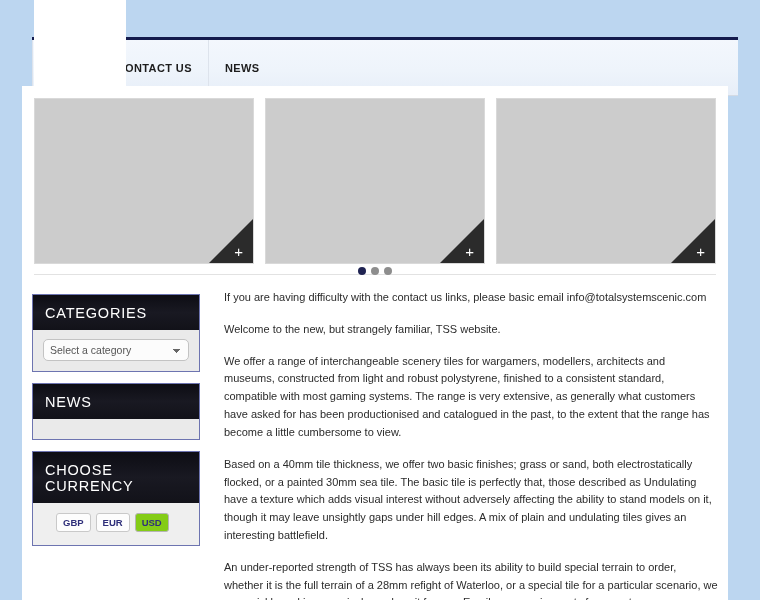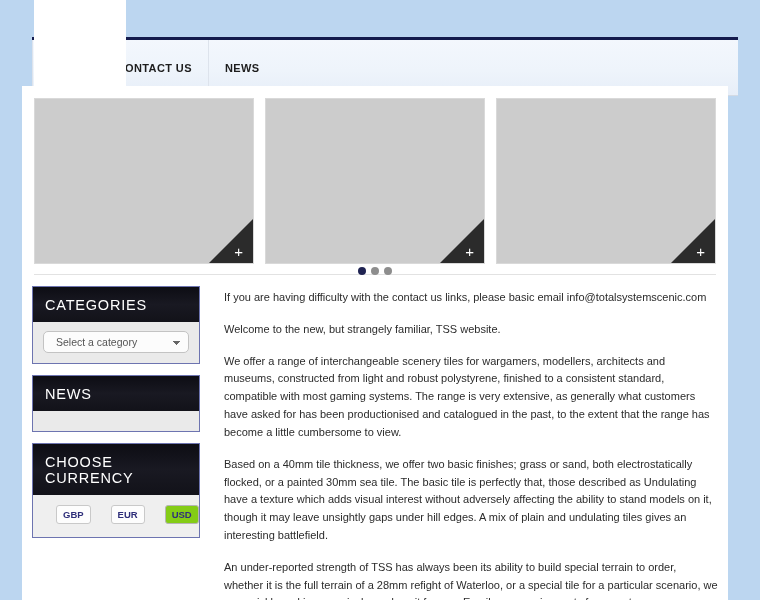--- a/index.html
+++ b/index.html
@@ -134,37 +134,38 @@
     padding: 0 10px;
   }
   .sidebar { width: 168px; flex: 0 0 168px; }
   .main-col { flex: 1; padding-left: 24px; padding-top: 3px; }
 
   
   .widget {
     border: 1px solid #6d74b0;
     margin-bottom: 11px;
     background: #eaeaea;
+    margin-top: 8px;
   }
   .widget-head {
     background: linear-gradient(to bottom, #0d0d14 0%, #191922 50%, #121219 100%);
     color: #ffffff;
     font-size: 14.5px;
     letter-spacing: 0.8px;
     padding: 10px 12px 9px 12px;
   }
   .widget-body { padding: 9px 10px 10px 10px; }
   .widget-body.thin { padding: 0; height: 20px; }
 
   select.cat-select {
     width: 100%;
     font-family: "Liberation Sans", sans-serif;
     font-size: 10.5px;
     color: #555;
-    padding: 4px 12px;
+    padding: 4px 6px;
     border: 1px solid #c3c3c3;
     border-radius: 5px;
     background: #fcfcfc;
     -webkit-appearance: none;
     appearance: none;
     background-image:
       linear-gradient(45deg, transparent 50%, #666 50%),
       linear-gradient(135deg, #666 50%, transparent 50%);
     background-position:
       calc(100% - 11px) calc(50% + 1px),
@@ -175,21 +176,21 @@
 
   .currency-body { background: #efefef; padding: 10px 11px 13px 11px; }
   .currency-note {
     font-size: 10.5px;
     color: #1d1d1d;
     line-height: 1.55;
     margin: 0 0 11px 0;
   }
   .currency-btns {
     display: flex;
-    gap: 20px;
+    gap: 5px;
     padding-left: 12px;
   }
   .cur-btn {
     font-size: 9.5px;
     font-weight: bold;
     color: #2f2f7a;
     background: #fdfdfd;
     border: 1px solid #c9c9c9;
     border-radius: 3px;
     padding: 3px 6px;

